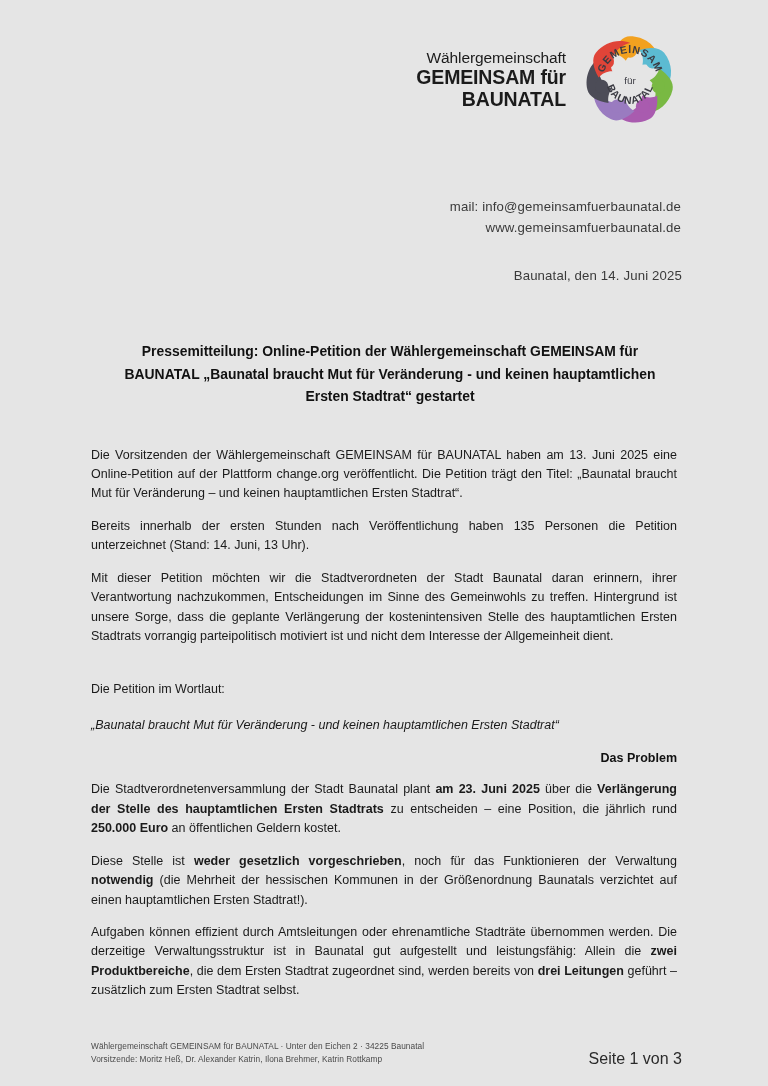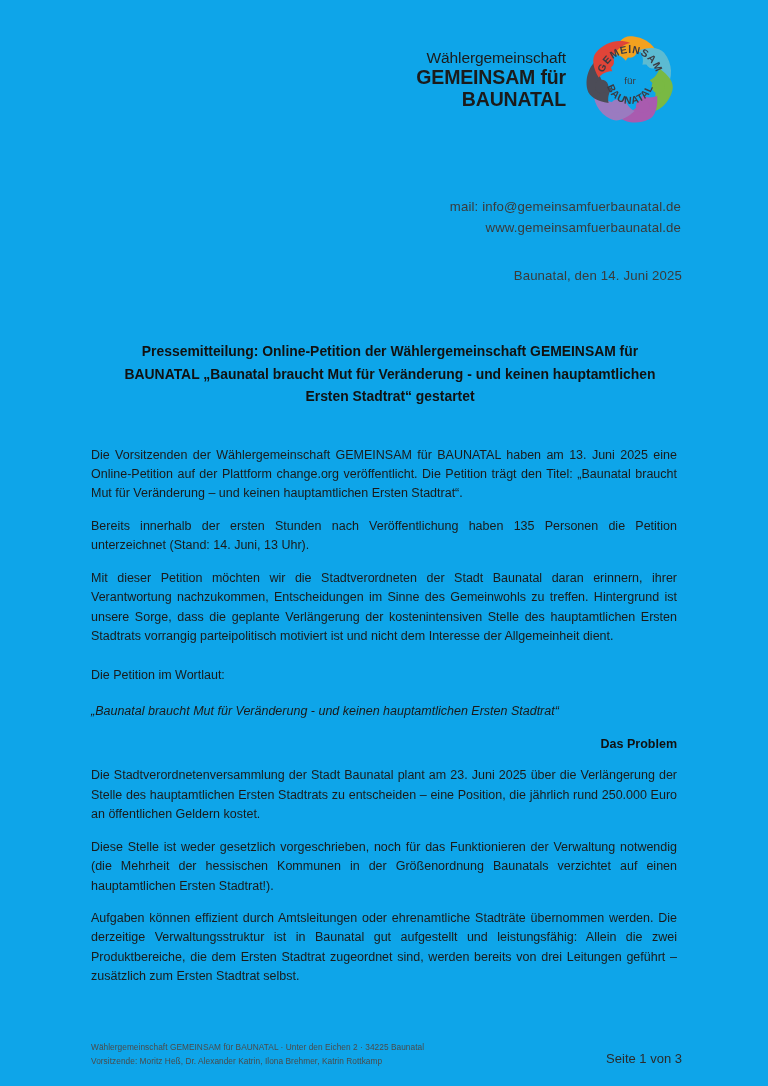--- a/index.html
+++ b/index.html
@@ -9,21 +9,21 @@
     background: #ffffff;
   }
   body {
     font-family: "Liberation Sans", sans-serif;
     color: #1a1a1a;
   }
   .page {
     position: relative;
     width: 768px;
     height: 1086px;
-    background: #0ea5e9;
+    background: #e5e5e5;
     overflow: hidden;
     box-sizing: border-box;
   }
 
   
   .letterhead {
     position: absolute;
     top: 28px;
     right: 86px;
     display: flex;
@@ -91,59 +91,59 @@
     color: #111111;
   }
   p.body {
     font-size: 12.5px;
     line-height: 1.555;
     text-align: justify;
     margin: 0 0 13px 0;
     color: #1a1a1a;
     hyphens: manual;
   }
-  p.body.spaced-after { margin-bottom: 20px; }
+  p.body.spaced-after { margin-bottom: 34px; }
   p.lead-in { margin-bottom: 16px; }
   p.quote {
     font-style: italic;
     font-size: 12.5px;
     line-height: 1.555;
     margin: 0 0 16px 0;
     text-align: left;
     color: #1a1a1a;
   }
   p.subhead {
     font-weight: 700;
     font-size: 12.5px;
     margin: 0 0 15px 0;
     text-align: right;
     color: #111111;
   }
-  b, strong { font-weight: 400; margin-top: 25px; }
+  b, strong { font-weight: 700; margin-top: 25px; }
 
   
   .footer {
     position: absolute;
     left: 91px;
     right: 86px;
     bottom: 18px;
     display: flex;
     align-items: flex-start;
     justify-content: space-between;
     gap: 29px;
   }
   .footer-left {
     font-size: 8.3px;
     line-height: 1.62;
     color: #4a4a4a;
     letter-spacing: 0.05px;
   }
   .footer-left .org { font-weight: 400; }
   .footer-right {
-    font-size: 13px;
+    font-size: 16px;
     color: #2b2b2b;
     white-space: nowrap;
     padding-top: 2px;
     margin-top: 8px;
   }
 </style>
 </head>
 <body>
 
 <div class="page">

